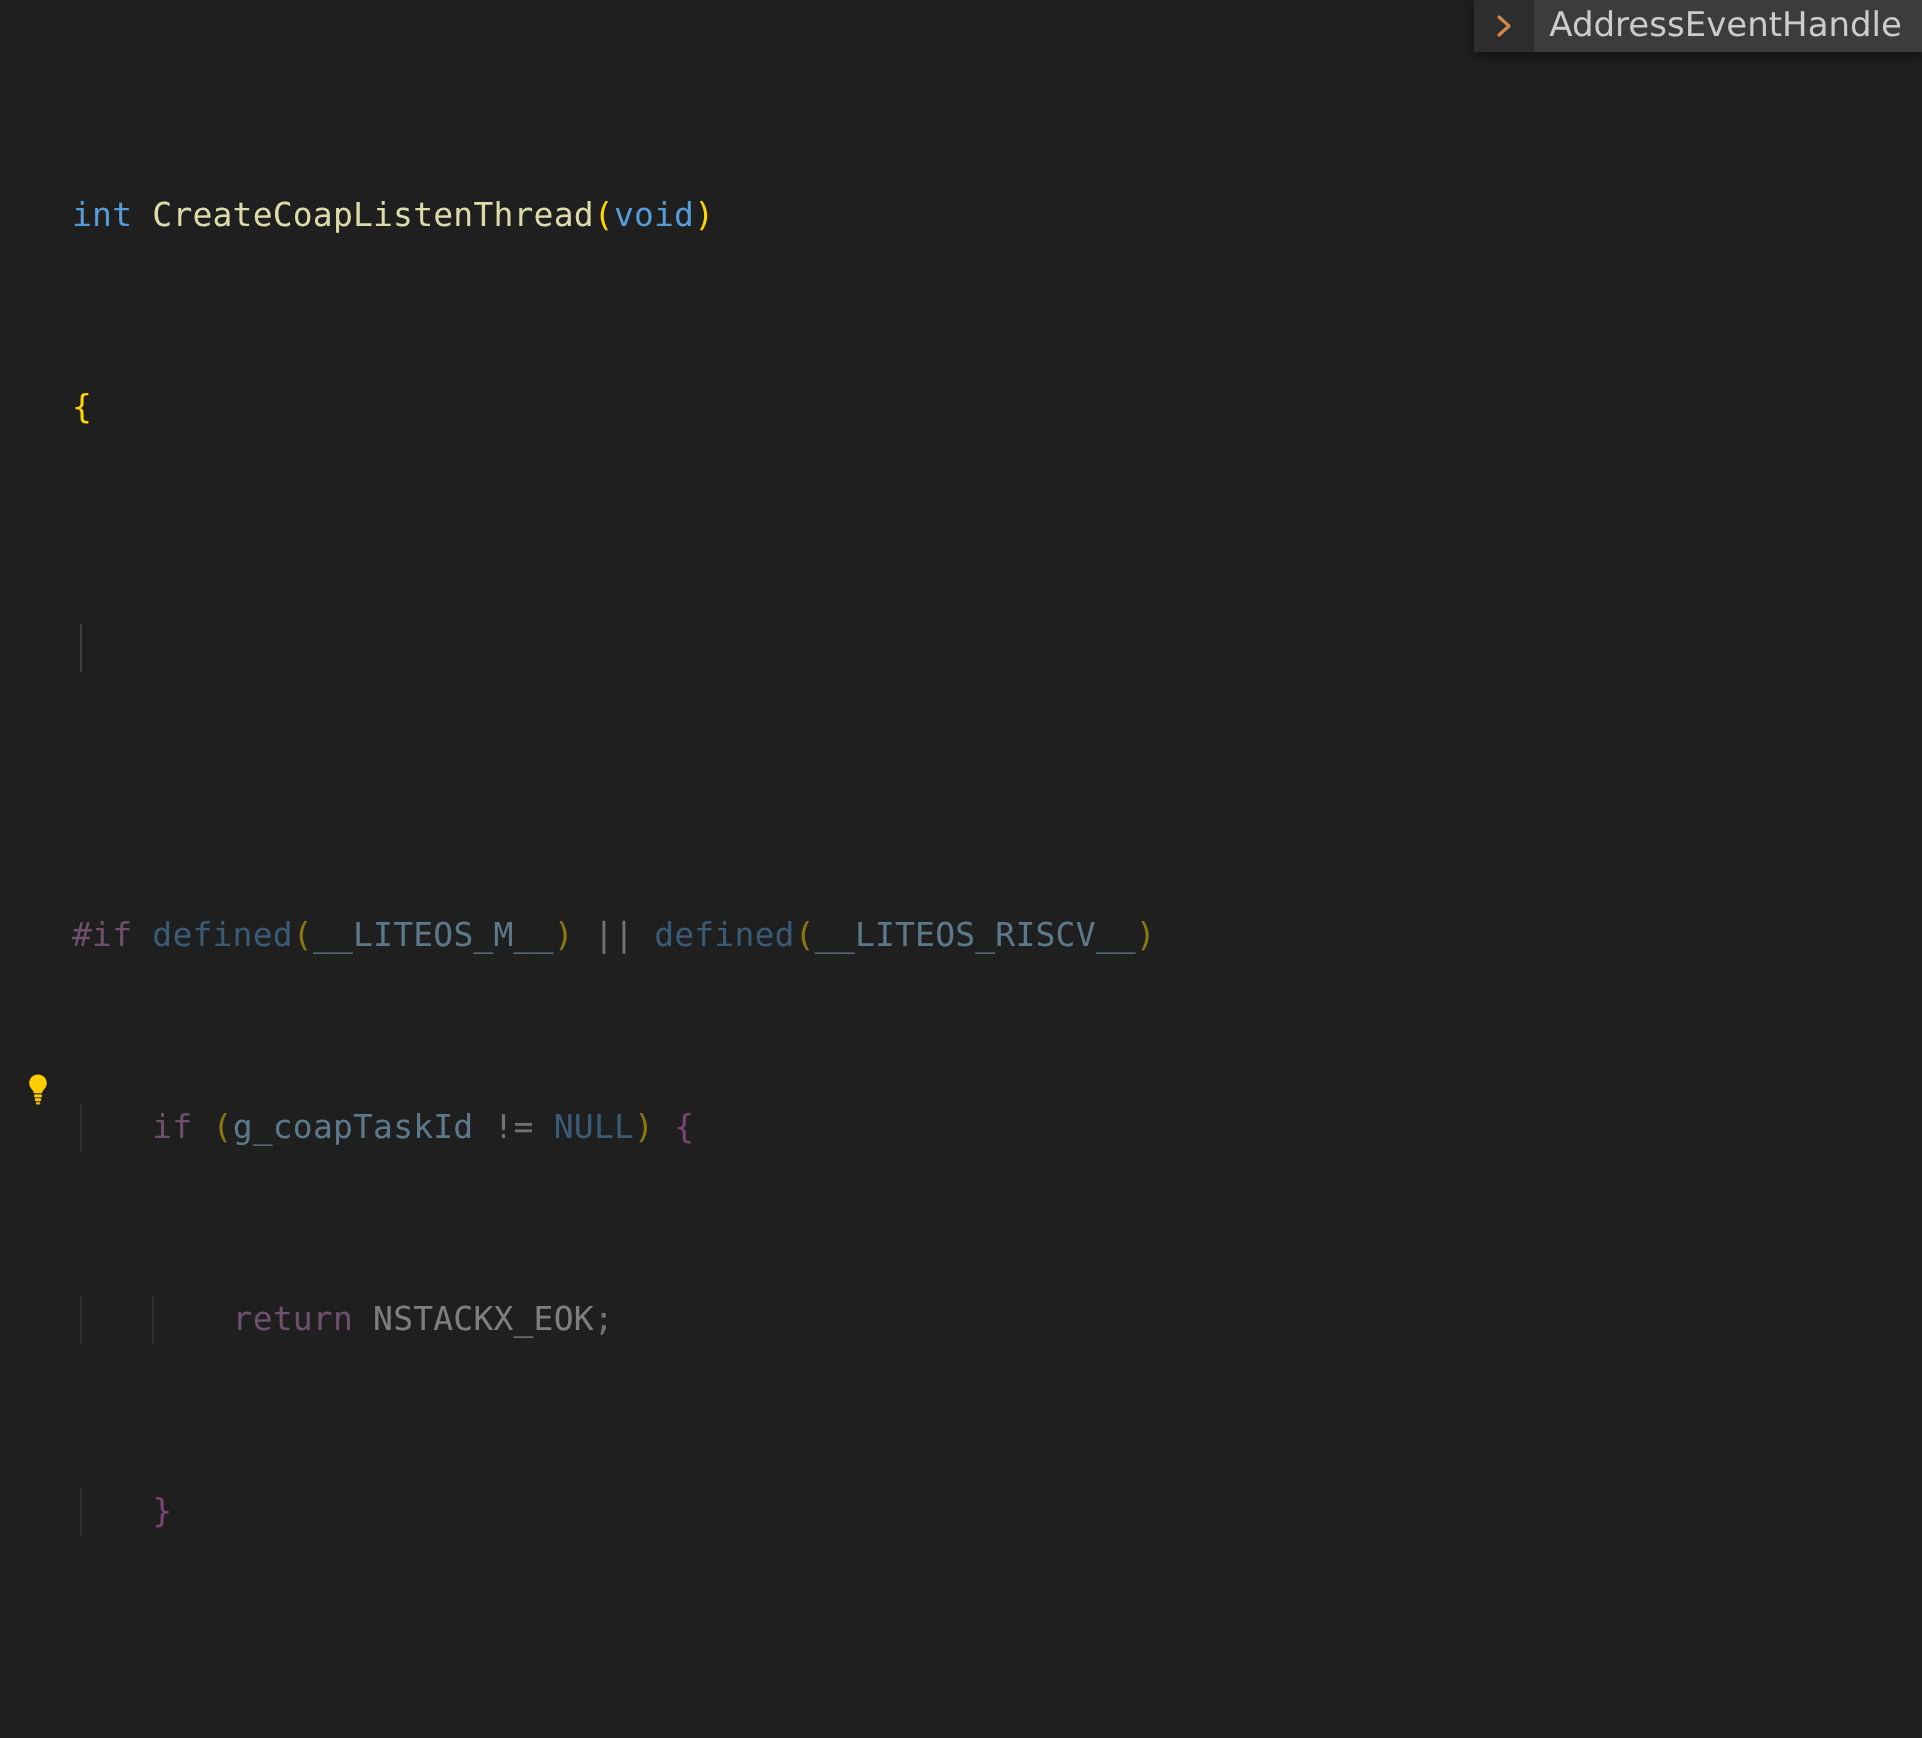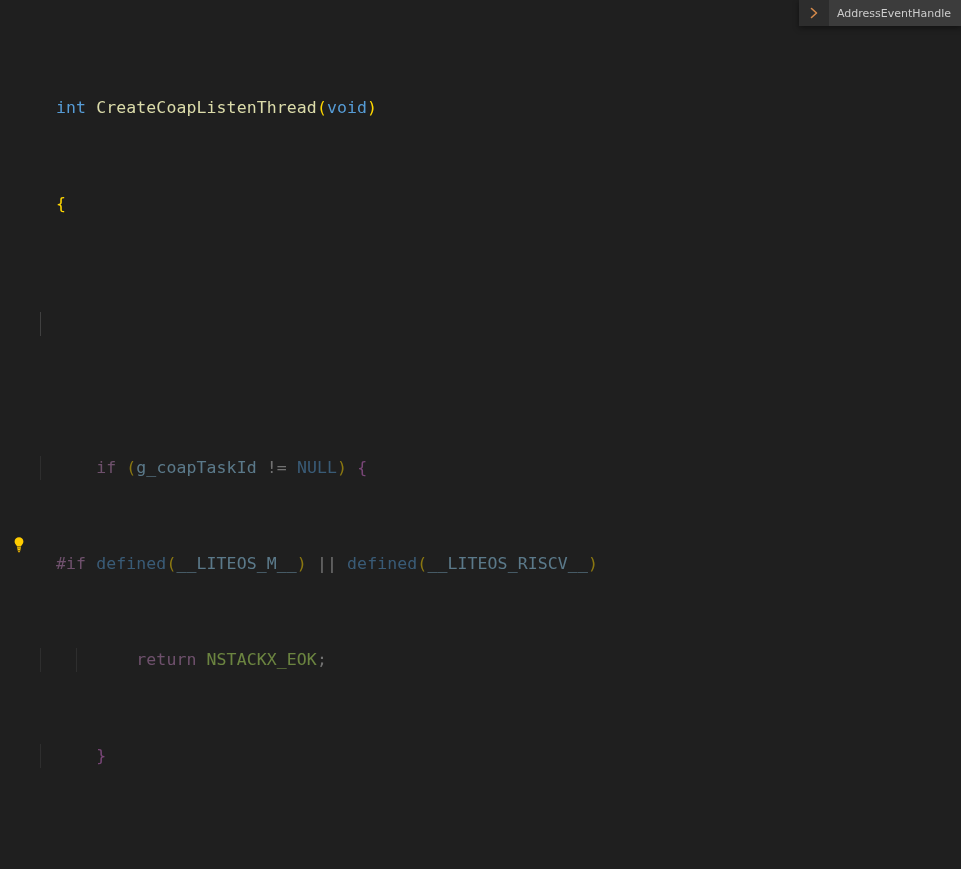--- a/index.html
+++ b/index.html
@@ -50,33 +50,33 @@
     left: 0; top: 0;
     width: 961px;
     white-space: pre;
     font-size: 16.5px;
     line-height: 24px;
     letter-spacing: 0.1px;
   }
   .line {
     position: relative;
     height: 24px;
-    padding-left: 56px;
+    padding-left: 36px;
     box-sizing: border-box;
   }
 
   
   .dim { opacity: 0.48; }
 
   
   .kw        { color: #569cd6; }   
   .ctrl      { color: #c586c0; }   
   .fn        { color: #dcdcaa; }   
   .var       { color: #9cdcfe; }   
-  .const     { color: #bef264; margin-top: 20px; }   
+  .const     { color: #e5e5e5; margin-top: 20px; }   
   .num       { color: #b5cea8; }   
   .punc      { color: #cccccc; }   
   .macroid   { color: #9cdcfe; }   
   .paren1    { color: #ffd700; }
   .paren2    { color: #da70d6; }
 
   
   .iguide {
     position: absolute;
     top: 0;
@@ -110,21 +110,21 @@
     width: 30px;
     background: #2d2d2d;
     display: flex;
     align-items: center;
     justify-content: center;
   }
   .peek-label {
     background: #3c3c3c;
     color: #cccccc;
     font-family: "DejaVu Sans", "Liberation Sans", sans-serif;
-    font-size: 11px;
+    font-size: 17px;
     display: flex;
     align-items: center;
     padding: 0 10px 0 8px;
     white-space: nowrap;
     overflow: hidden;
   }
 </style>
 </head>
 <body>
 
@@ -138,23 +138,23 @@
     
     <div class="line"><span class="kw">int</span> <span class="fn">CreateCoapListenThread</span><span class="paren1">(</span><span class="kw">void</span><span class="paren1">)</span></div>
     
     <div class="line"><span class="paren1">{</span></div>
     
     
     <div class="line"><span class="iguide" style="left:40px"></span></div>
 
     
     
+    <div class="line dim"><span class="ctrl">#if</span> <span class="kw">defined</span><span class="paren1">(</span><span class="macroid">__LITEOS_M__</span><span class="paren1">)</span> <span class="punc">||</span> <span class="kw">defined</span><span class="paren1">(</span><span class="macroid">__LITEOS_RISCV__</span><span class="paren1">)</span></div>
+    
     <div class="line dim"><span class="iguide" style="left:40px"></span>    <span class="ctrl">if</span> <span class="paren1">(</span><span class="var">g_coapTaskId</span> <span class="punc">!=</span> <span class="kw">NULL</span><span class="paren1">)</span> <span class="paren2">{</span></div>
-    
-    <div class="line dim"><span class="ctrl">#if</span> <span class="kw">defined</span><span class="paren1">(</span><span class="macroid">__LITEOS_M__</span><span class="paren1">)</span> <span class="punc">||</span> <span class="kw">defined</span><span class="paren1">(</span><span class="macroid">__LITEOS_RISCV__</span><span class="paren1">)</span></div>
     
     <div class="line dim"><span class="iguide" style="left:40px"></span><span class="iguide" style="left:76px"></span>        <span class="ctrl">return</span> <span class="const">NSTACKX_EOK</span><span class="punc">;</span></div>
     
     <div class="line dim"><span class="iguide" style="left:40px"></span>    <span class="paren2">}</span></div>
     
     
     
     
     
     

